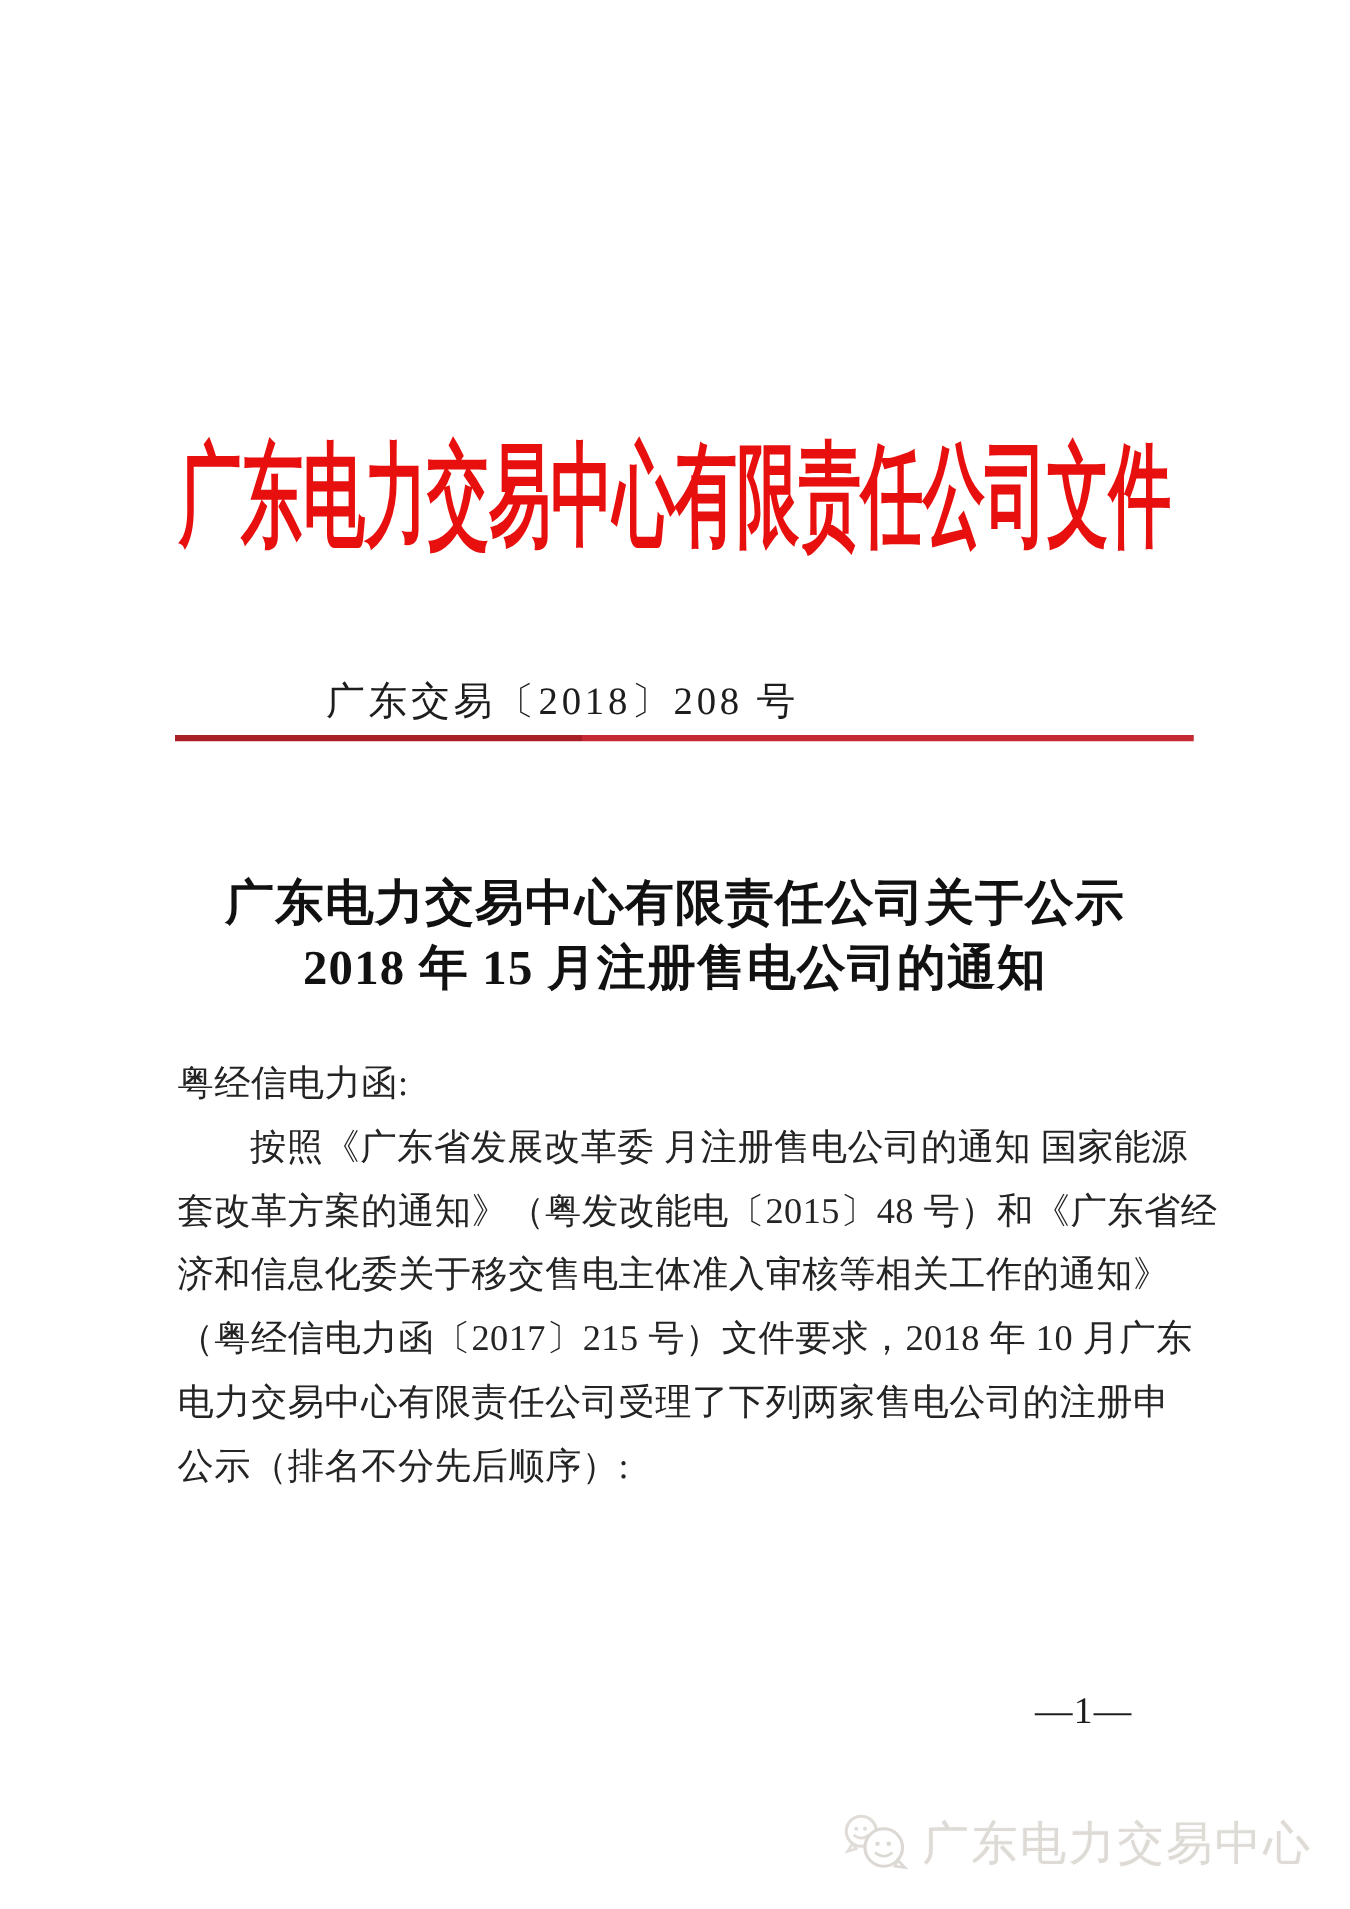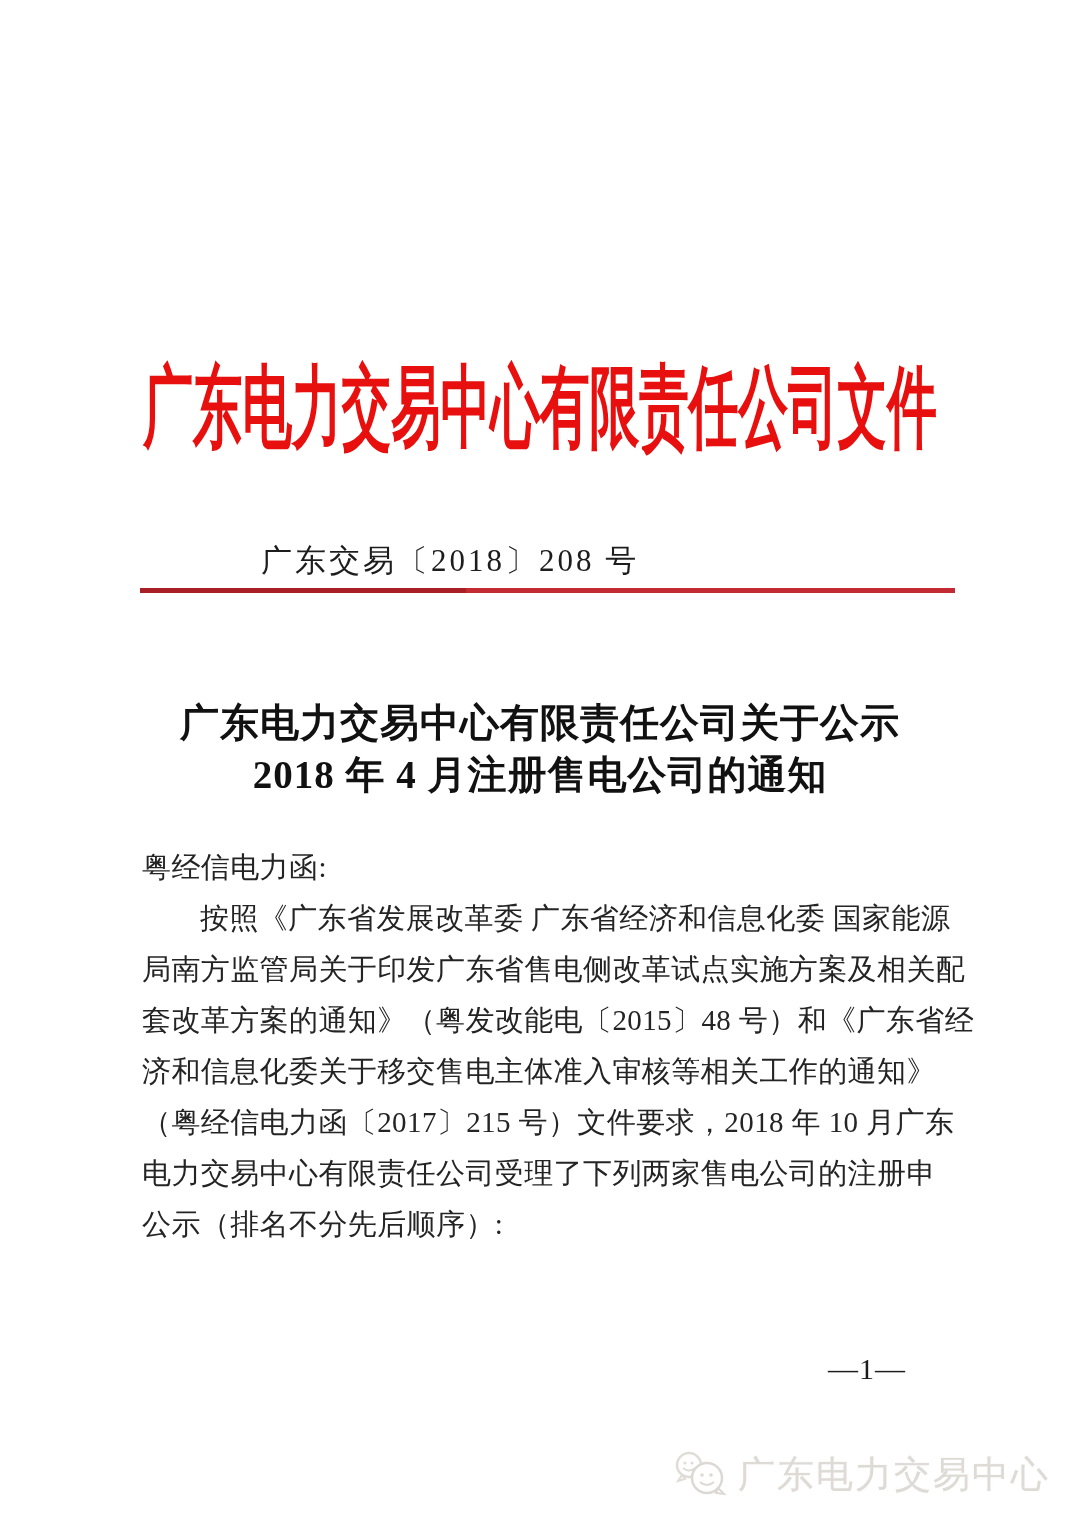--- a/index.html
+++ b/index.html
@@ -22,21 +22,21 @@
   }
 
   
   .letterhead {
     position: absolute;
     top: 355px;
     left: 0;
     width: 1080px;
     height: 95px;
     display: flex;
-    align-items: flex-end;
+    align-items: flex-start;
     justify-content: center;
   }
   .letterhead-text {
     font-size: 62px;
     font-weight: bold;
     color: var(--letterhead-red, #e8100e);
     white-space: nowrap;
     transform: scale(0.8, 1.45);
     transform-origin: center center;
     letter-spacing: 0px;
@@ -135,27 +135,26 @@
   <div class="letterhead">
     <span class="letterhead-text">广东电力交易中心有限责任公司文件</span>
   </div>
 
   <div class="doc-number">广东交易〔2018〕208 号</div>
 
   <div class="red-rule"></div>
 
   <div class="doc-title">
     <div>广东电力交易中心有限责任公司关于公示</div>
-    <div>2018 年 4 月注册售电公司的通知</div>
+    <div>2018 年 15 月注册售电公司的通知</div>
   </div>
 
   <div class="body-text">
     <div class="body-line">粤经信电力函:</div>
-    <div class="body-line indent">按照《广东省发展改革委 广东省经济和信息化委 国家能源</div>
-    <div class="body-line">局南方监管局关于印发广东省售电侧改革试点实施方案及相关配</div>
+    <div class="body-line indent">按照《广东省发展改革委 月注册售电公司的通知 国家能源</div>
     <div class="body-line">套改革方案的通知》（粤发改能电〔2015〕48 号）和《广东省经</div>
     <div class="body-line">济和信息化委关于移交售电主体准入审核等相关工作的通知》</div>
     <div class="body-line">（粤经信电力函〔2017〕215 号）文件要求，2018 年 10 月广东</div>
     <div class="body-line">电力交易中心有限责任公司受理了下列两家售电公司的注册申</div>
     <div class="body-line">公示（排名不分先后顺序）:</div>
   </div>
 
   <div class="page-number">—1—</div>
 
   <div class="watermark">

